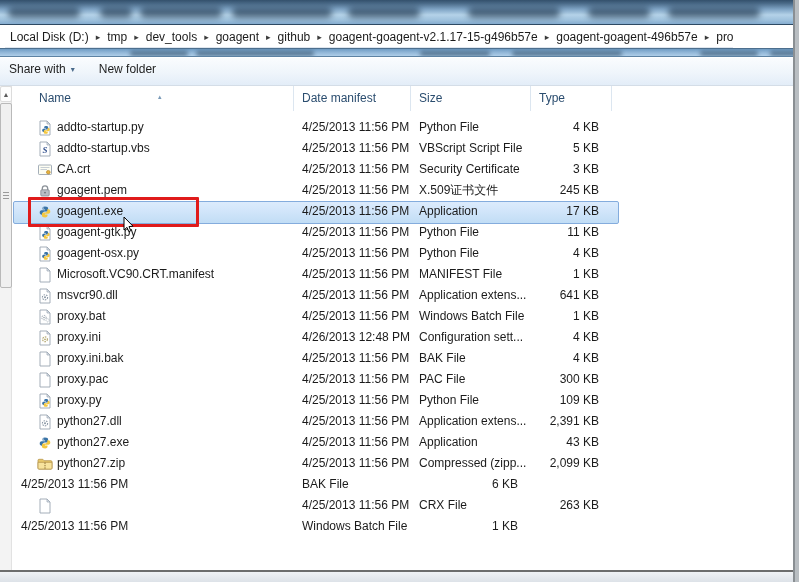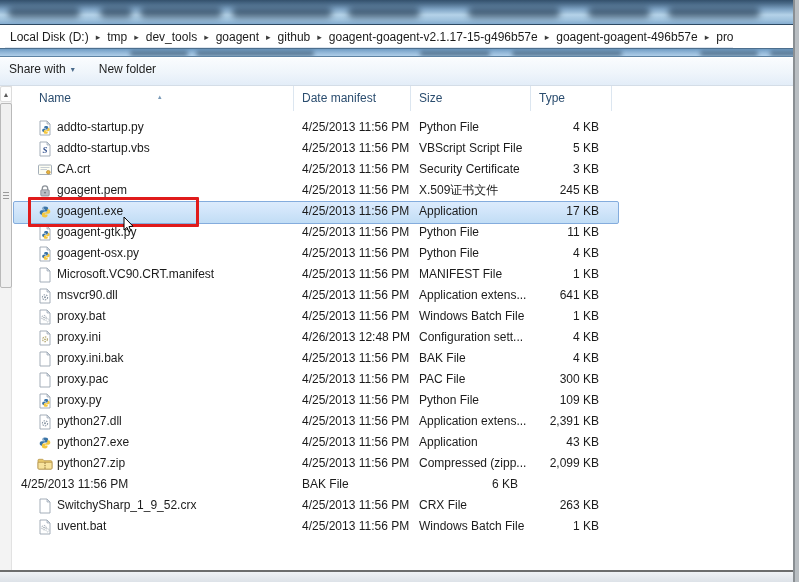--- a/index.html
+++ b/index.html
@@ -461,40 +461,27 @@
           <div></div>
         </div>
         <div class="row">
           <div class="cell-name">
             <span class="icon">
               <svg viewBox="0 0 16 16">
                 <path d="M3 1h7l3 3v11H3z" fill="#fff" stroke="#9aa5b1" stroke-width=".9"></path>
                 <path d="M10 1v3h3z" fill="#dfe5ec" stroke="#9aa5b1" stroke-width=".7"></path>
               </svg>
             </span>
-            <span>SwitchySharp_1_9_52.crx</span>
           </div>
           <div class="cell-date">4/25/2013 11:56 PM</div>
           <div class="cell-type">CRX File</div>
           <div class="cell-size">263 KB</div>
           <div></div>
         </div>
         <div class="row">
-          <div class="cell-name">
-            <span class="icon">
-              <svg viewBox="0 0 16 16">
-                <path d="M3 1h7l3 3v11H3z" fill="#fff" stroke="#9aa5b1" stroke-width=".9"></path>
-                <path d="M10 1v3h3z" fill="#dfe5ec" stroke="#9aa5b1" stroke-width=".7"></path>
-                <circle cx="7" cy="8.6" r="2.2" fill="none" stroke="#98a3ae" stroke-width="1" stroke-dasharray="1.4 .9"></circle>
-                <circle cx="7" cy="8.6" r=".8" fill="#98a3ae"></circle>
-                <circle cx="10.6" cy="11.3" r="1.6" fill="none" stroke="#aeb8c1" stroke-width=".9" stroke-dasharray="1.1 .8"></circle>
-              </svg>
-            </span>
-            <span>uvent.bat</span>
-          </div>
           <div class="cell-date">4/25/2013 11:56 PM</div>
           <div class="cell-type">Windows Batch File</div>
           <div class="cell-size">1 KB</div>
           <div></div>
         </div>
       </div>
   </div>
 
   <div id="bottom-line"></div>
   <div id="status-sliver"></div>

